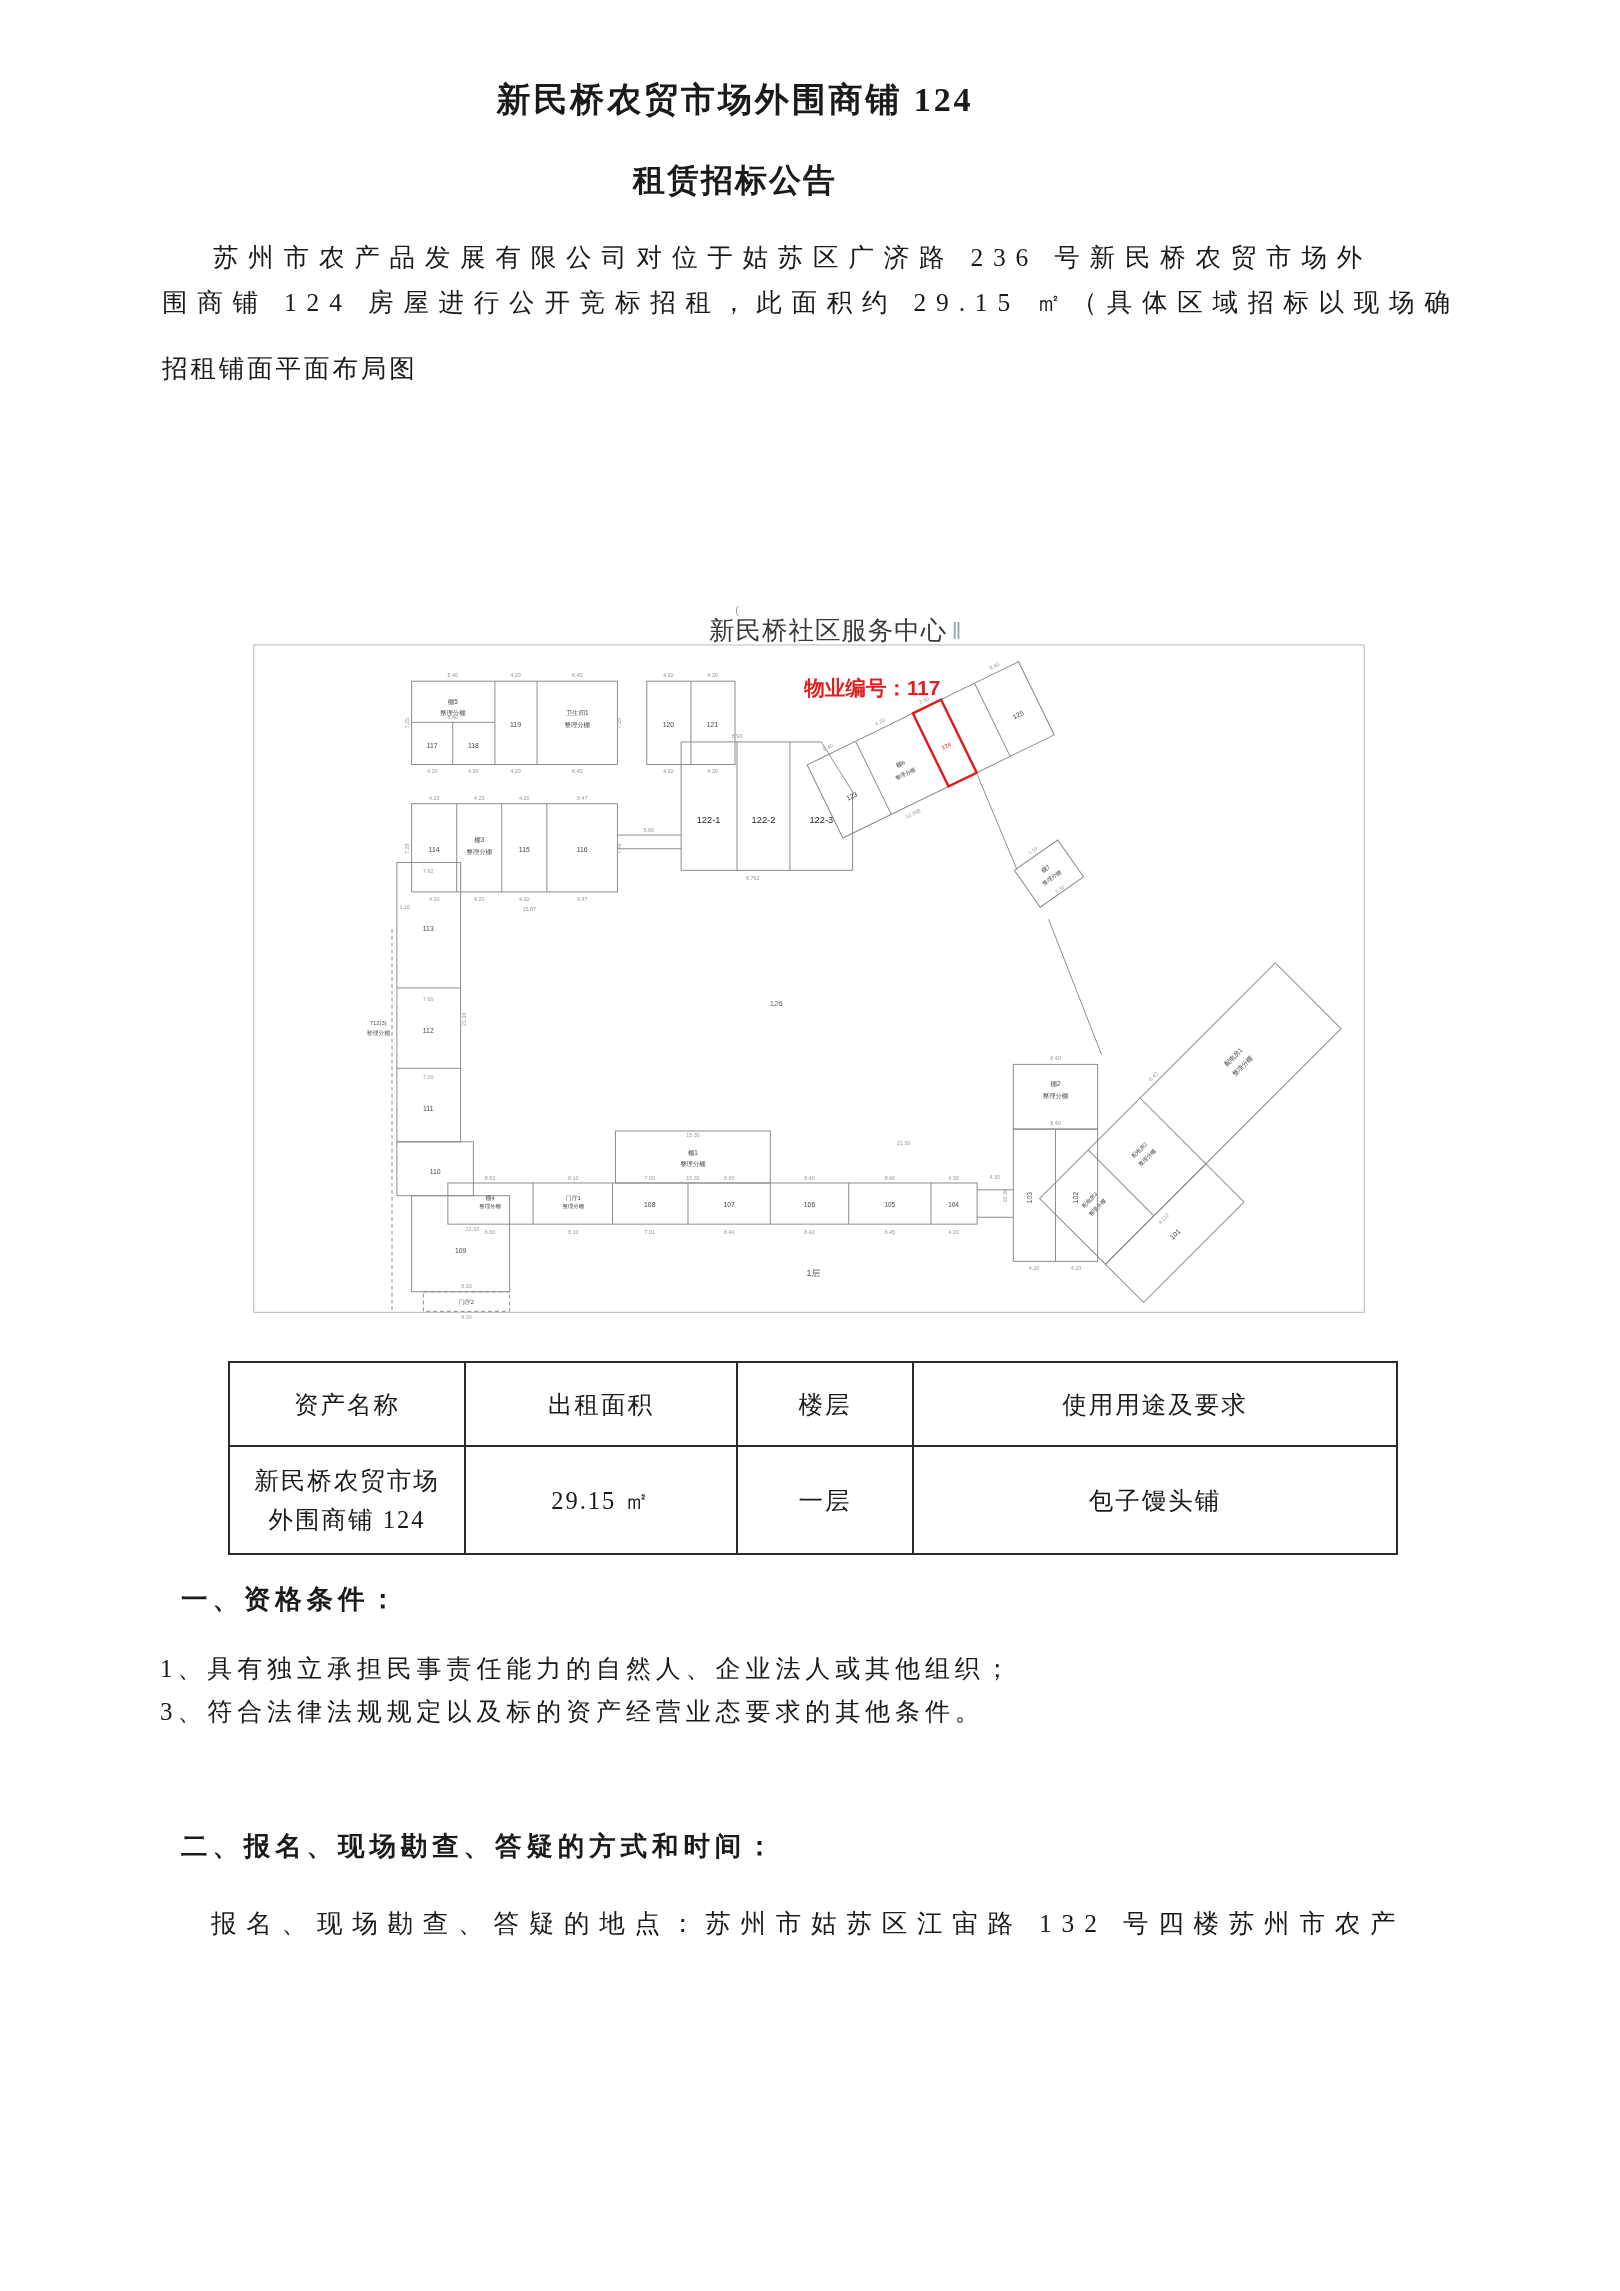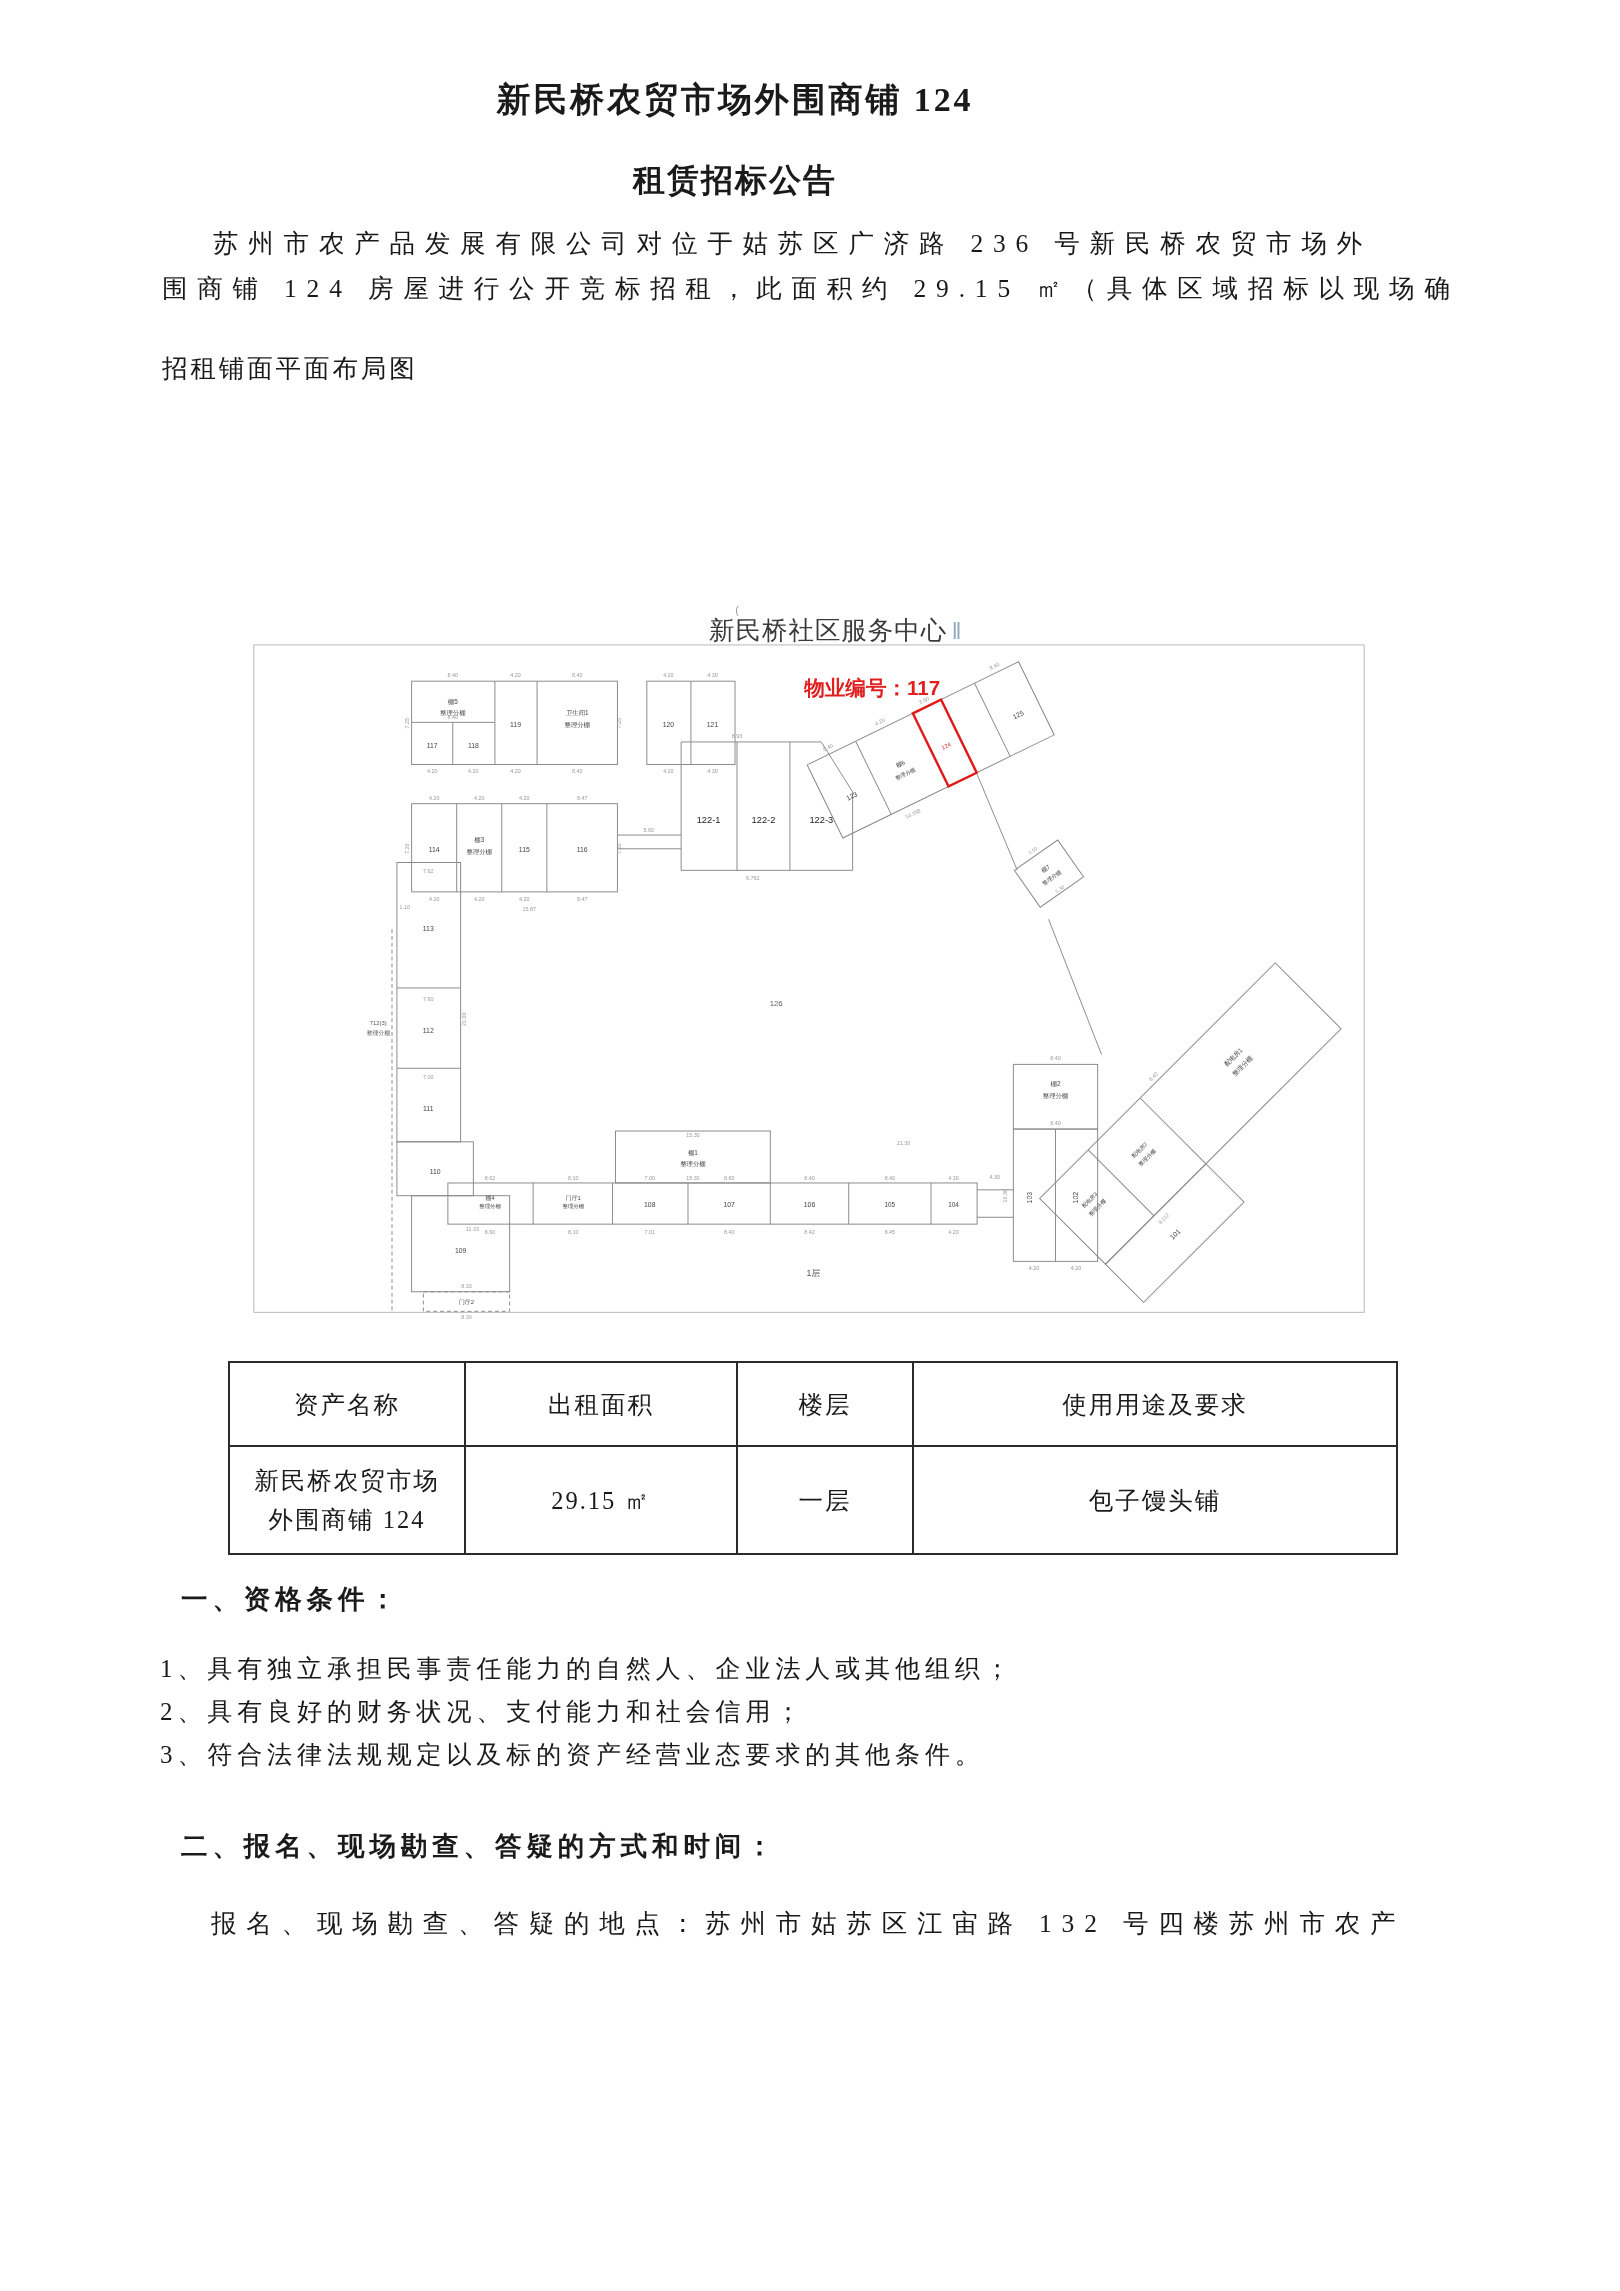--- a/index.html
+++ b/index.html
@@ -3,21 +3,21 @@
 <meta charset="utf-8">
 <style>
   html,body{margin:0;padding:0;}
   body{
     width:1620px;height:2292px;position:relative;background:#ffffff;
     font-family:"Liberation Serif","DejaVu Serif",serif;color:#1a1a1a;overflow:hidden;
   }
   .abs{position:absolute;}
   .doc-title{left:0;top:78px;width:1470px;text-align:center;font-size:34px;font-weight:700;letter-spacing:2.9px;line-height:43px;}
   .doc-subtitle{left:0;top:159px;width:1470px;text-align:center;font-size:32px;font-weight:700;letter-spacing:2px;line-height:43px;}
-  .intro{left:162px;top:221px;width:1304px;font-size:25.5px;line-height:45px;letter-spacing:9.8px;}
+  .intro{left:162px;top:235px;width:1304px;font-size:25.5px;line-height:45px;letter-spacing:9.8px;}
   .intro .ln1{padding-left:51px;}
   .plan-caption{left:162px;top:349px;font-size:25.5px;letter-spacing:2.9px;line-height:39px;}
   .plan-svg{left:0;top:588px;}
   table.info{
     position:absolute;left:228px;top:1361px;border-collapse:collapse;table-layout:fixed;
     font-size:24.5px;letter-spacing:2px;
   }
   table.info th,table.info td{
     border:2px solid #2b2b2b;text-align:center;vertical-align:middle;font-weight:400;padding:14px;
   }
@@ -249,21 +249,20 @@
     <td>29.15 ㎡</td>
     <td>一层</td>
     <td>包子馒头铺</td>
   </tr>
 </tbody>
   </table>
 
 <div class="abs sec-h h1">一、资格条件：</div>
 <div class="abs items">
   <div>1、具有独立承担民事责任能力的自然人、企业法人或其他组织；</div>
-  <div>2、具有良好的财务状况、支付能力和社会信用；</div>
   <div>3、符合法律法规规定以及标的资产经营业态要求的其他条件。</div>
 </div>
 
 <div class="abs sec-h h2">二、报名、现场勘查、答疑的方式和时间：</div>
 <div class="abs para2">
   <div class="ln1">报名、现场勘查、答疑的地点：苏州市姑苏区江宙路 132 号四楼苏州市农产</div>
 </div>
 
 
 </body></html>

